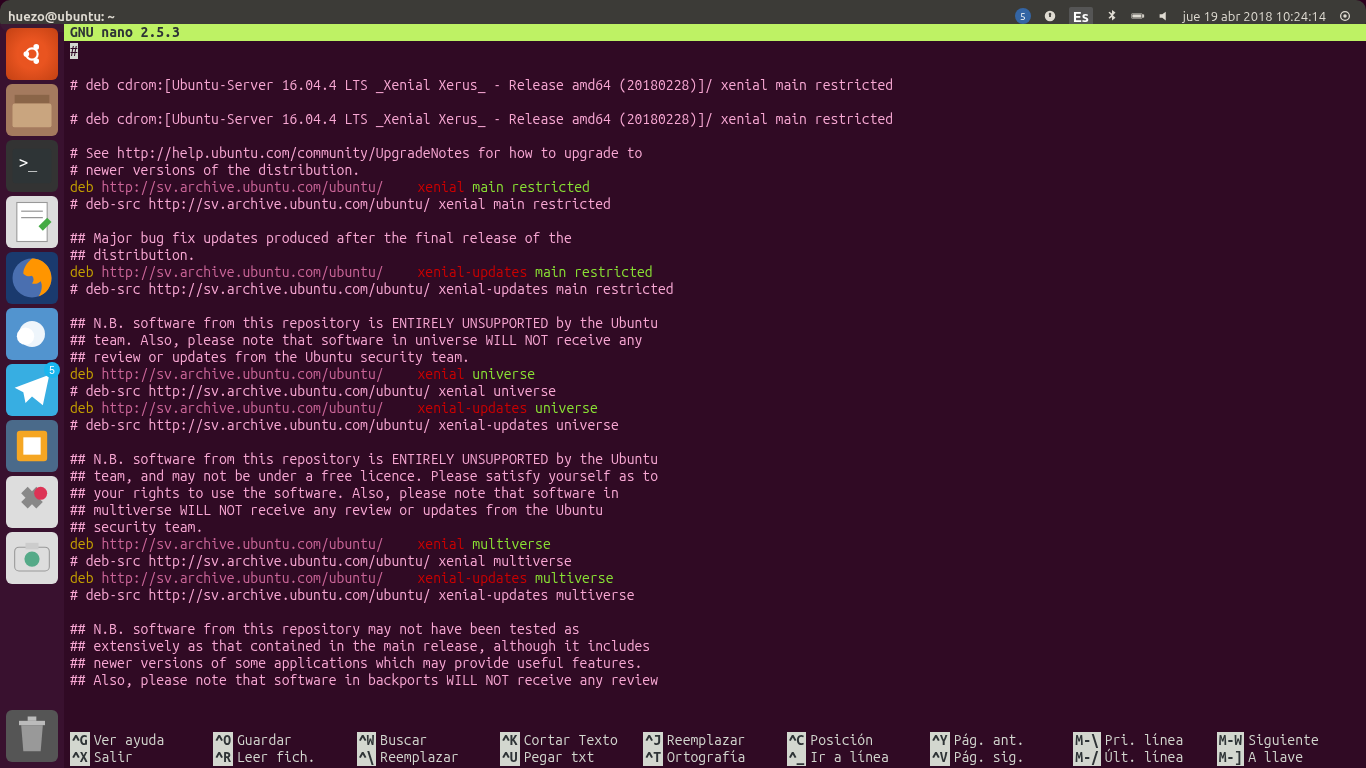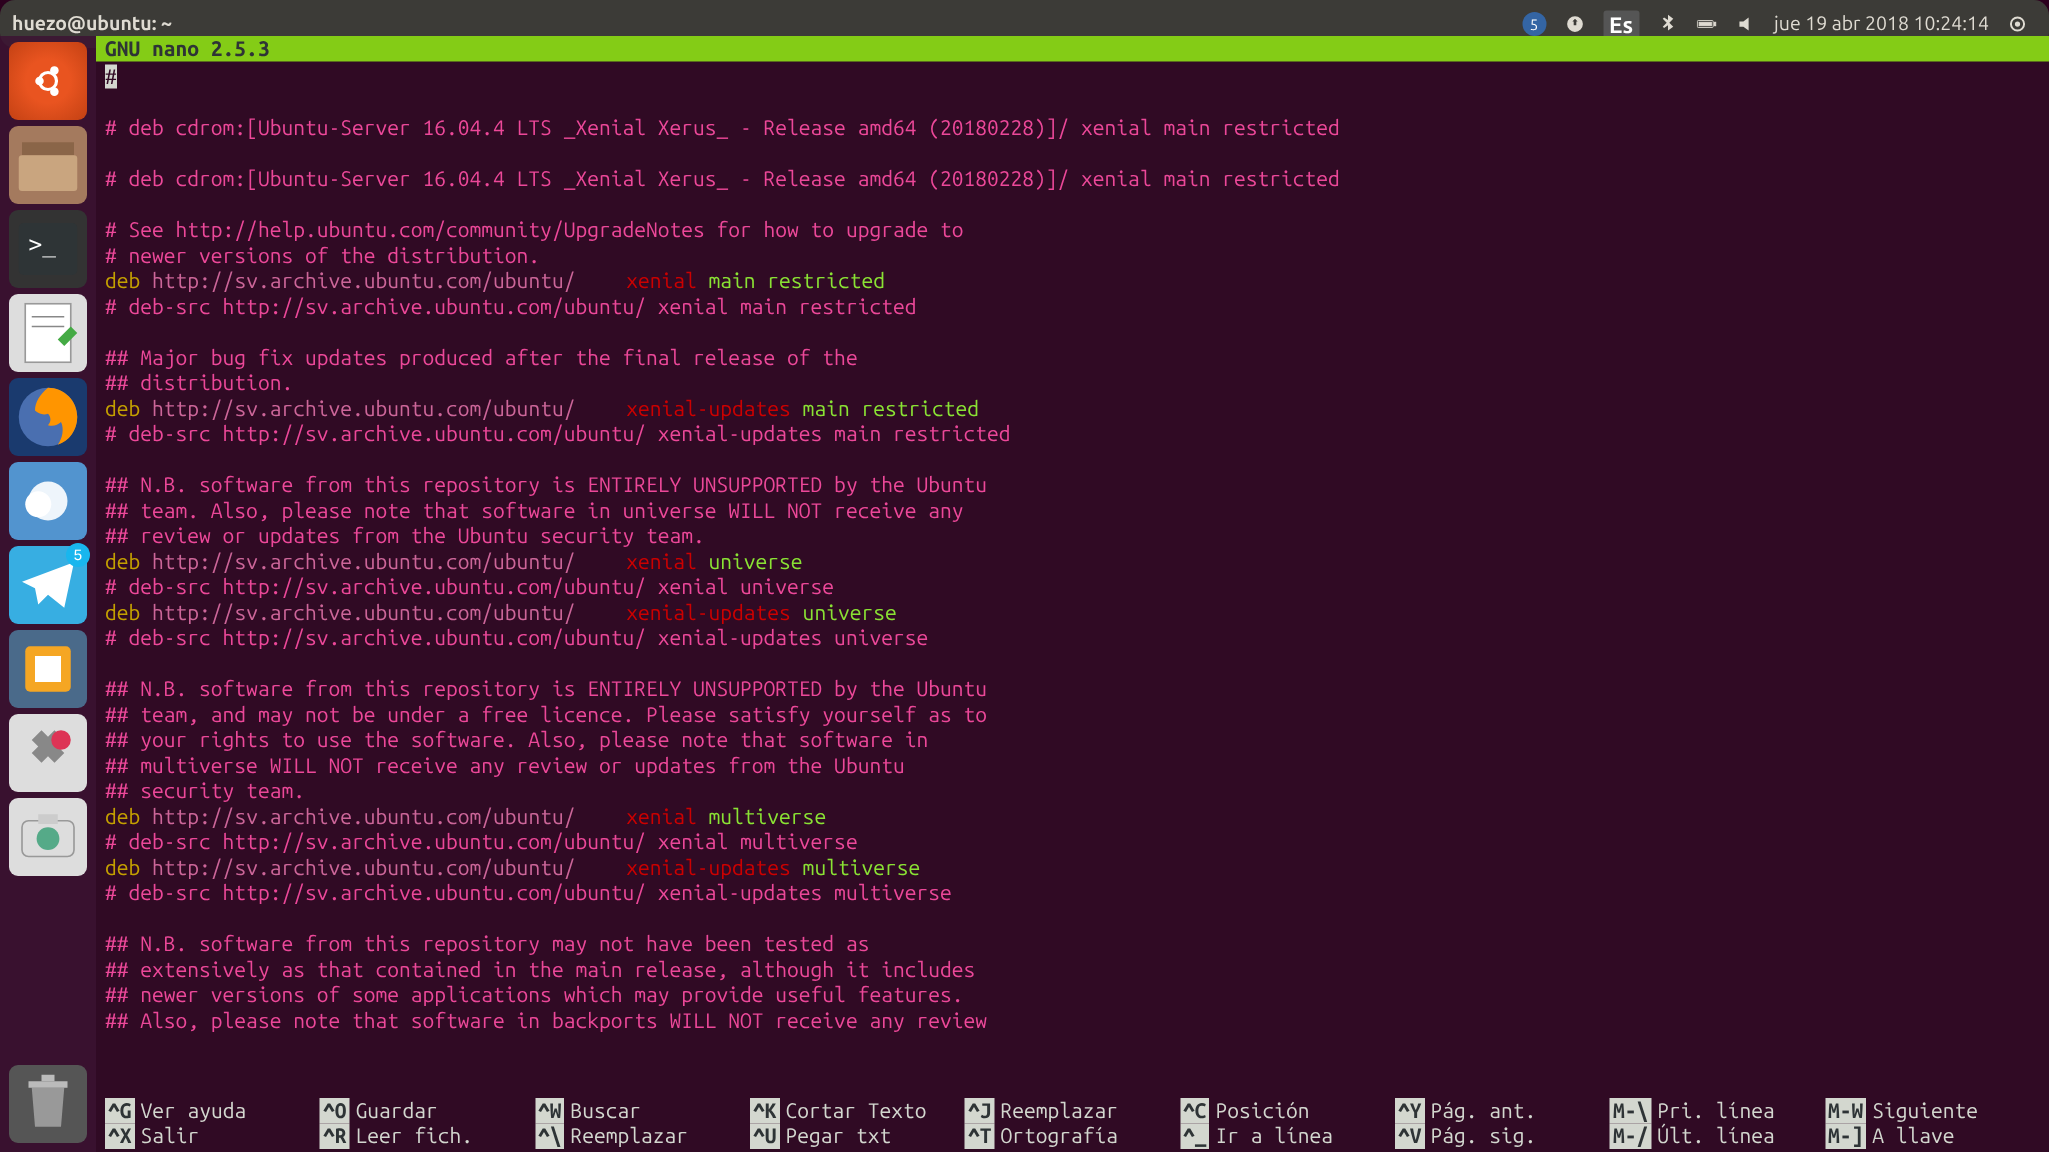--- a/index.html
+++ b/index.html
@@ -76,21 +76,21 @@
 
 
 .terminal-window {
   position: absolute;
   left: 64px; top: 24px; right: 0; bottom: 0;
   background: #300a24;
   display: flex;
   flex-direction: column;
 }
 .nano-header {
-  background: #84cc16;
+  background: #bef264;
   color: #2e3436;
   height: 17px;
   font-size: 14px;
   display: flex;
   padding: 0 6px;
   font-weight: bold;
 }
 .nano-header .nh-left { flex: 0 0 auto; }
 .nano-header .nh-center { flex: 1; text-align: center; }
 
@@ -100,21 +100,21 @@
   font-size: 14px;
   line-height: 17px;
   color: #d3d7cf;
   white-space: pre;
   overflow: hidden;
 }
 .cursor {
   background: #d3d7cf;
   color: #300a24;
 }
-.c-cyan { color: #ec4899; }
+.c-cyan { color: #f9a8d4; }
 .c-yellow { color: #c4a000; text-align: center; }
 .c-purple { color: #cc6699; }
 .c-red2 { color: #cc0000; margin-left: 26px; }
 .c-green { color: #8ae234; }
 
 .nano-footer {
   font-size: 14px;
   line-height: 17px;
   color: #d3d7cf;
   padding: 0 6px 2px 6px;

